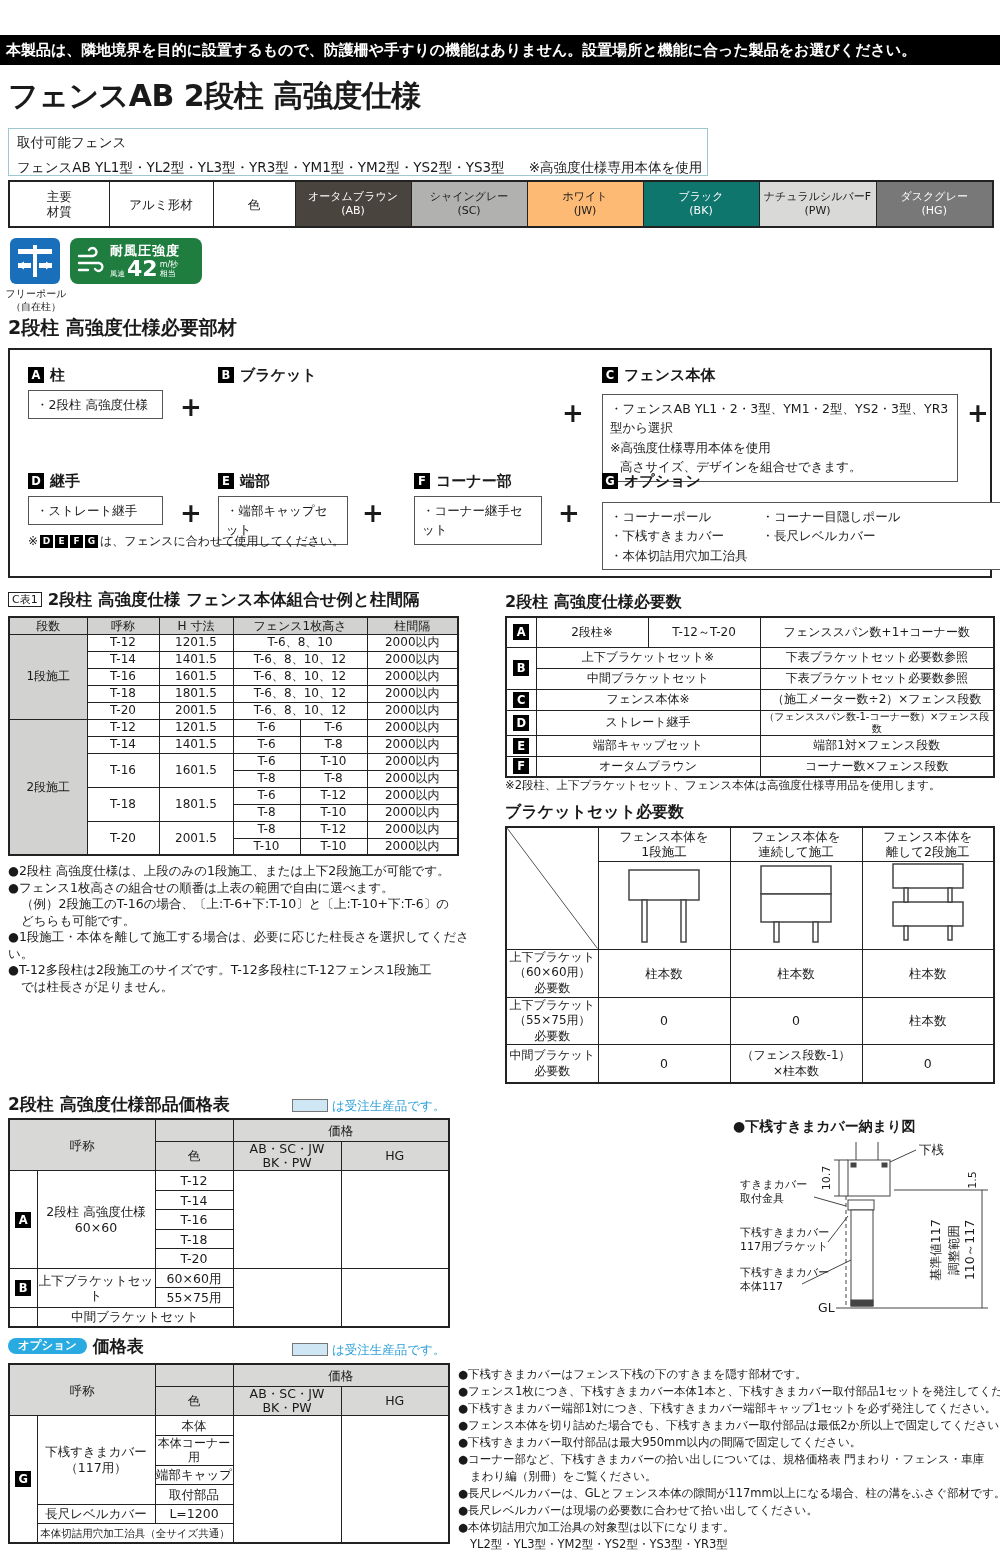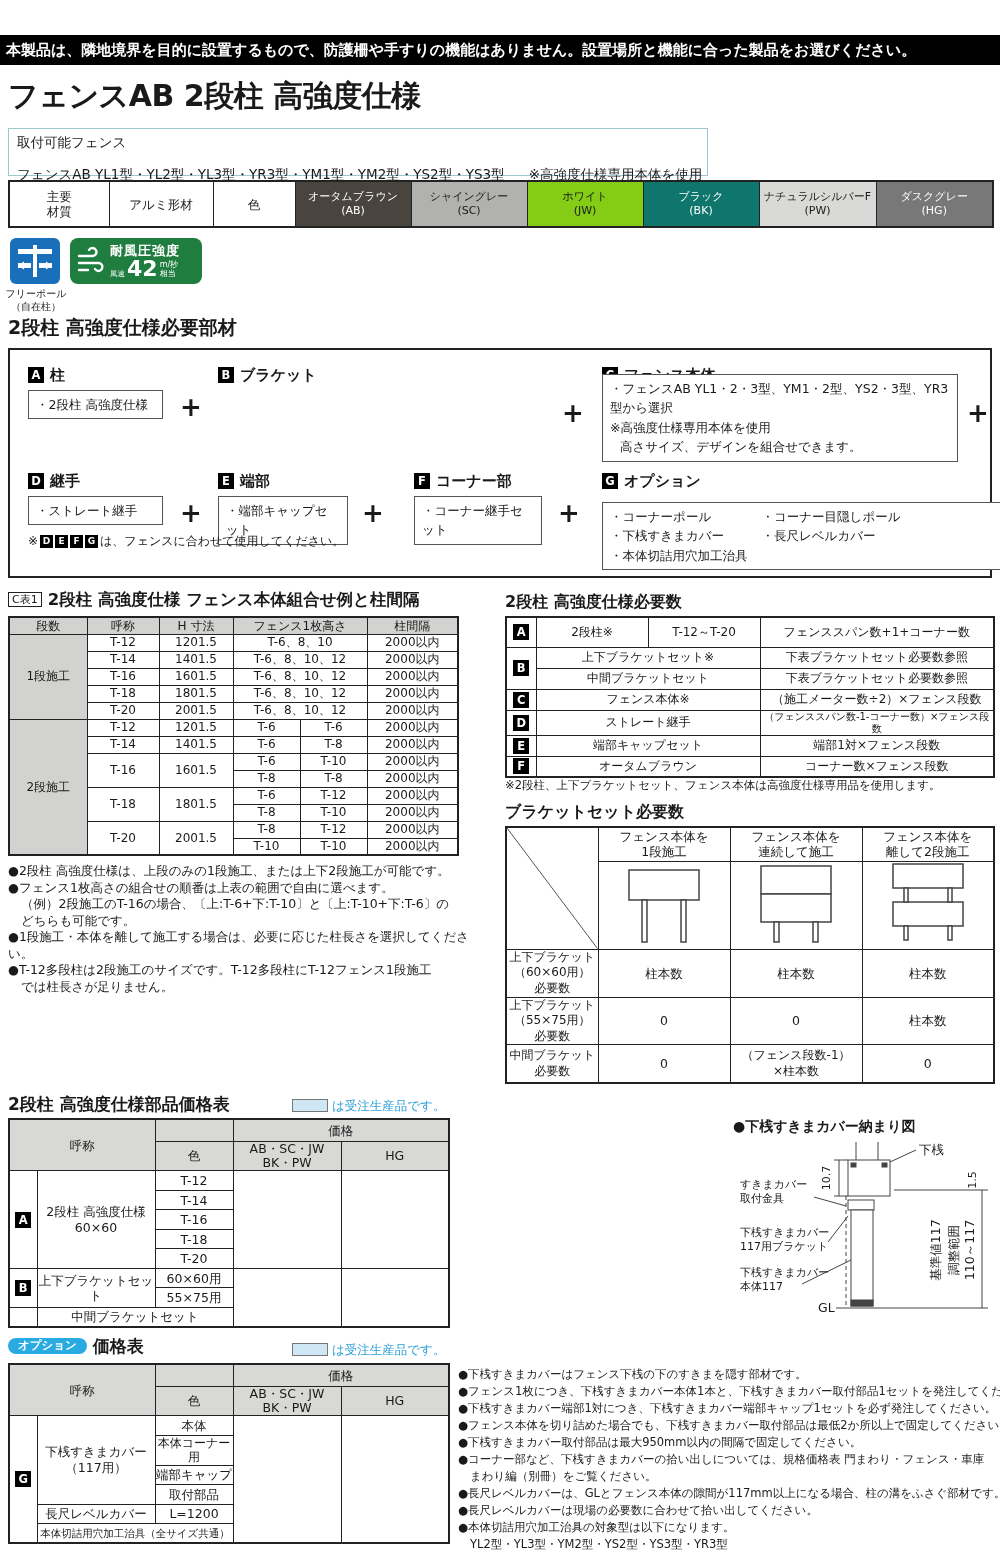--- a/index.html
+++ b/index.html
@@ -5,21 +5,21 @@
 *{margin:0;padding:0;box-sizing:border-box}
 body{width:1000px;height:1552px;position:relative;background:#fff;
   font-family:"DejaVu Sans","Liberation Sans",sans-serif;color:#1a1a1a;line-height:1.2;overflow:hidden}
 .abs{position:absolute}
 
 .notice{left:0;top:35px;width:1000px;height:30px;background:#000;color:#fff;
   font-size:15px;font-weight:bold;line-height:30px;padding-left:6px;white-space:nowrap}
 .title{left:8px;top:78px;font-size:30px;font-weight:bold;letter-spacing:-0.5px}
 
 .compat{left:8px;top:128px;width:700px;height:48px;border:1px solid #9ec8d0;padding:5px 8px;font-size:13.5px}
-.compat .l2{display:flex;gap:24px;margin-top:16px;white-space:nowrap}
+.compat .l2{display:flex;gap:24px;margin-top:9px;white-space:nowrap}
 
 table.tbl{border-collapse:collapse;table-layout:fixed;border:2px solid #222}
 table.tbl td{border:1px solid #222;text-align:center;vertical-align:middle;overflow:hidden;padding:0}
 .mat{left:8px;top:180px;width:984px;height:46px;font-size:12.5px}
 .mat td{height:46px}
 .mat .sw{font-size:11px;line-height:1.3}
 
 .fp-icon{left:10px;top:238px;width:50px;height:46px;background:#1a6fba;border-radius:6px;display:flex;align-items:center;justify-content:center}
 .fp-label{left:0;top:288px;width:72px;text-align:center;font-size:10px;line-height:1.25}
 .wind{left:70px;top:238px;width:132px;height:46px;background:#1e7d3f;border-radius:8px;color:#fff;
@@ -109,21 +109,21 @@
       <col style="width:117px">
       <col style="width:117px">
     </colgroup>
   <tbody>
       <tr>
     <td><span>主要</span><br><span>材質</span></td>
     <td>アルミ形材</td>
     <td>色</td>
     <td class="sw" style="background:#49443e;color:#ffffff"><span>オータムブラウン</span><br><span>(AB)</span></td>
     <td class="sw" style="background:#b1b1af;color:#1a1a1a"><span>シャイングレー</span><br><span>(SC)</span></td>
-    <td class="sw" style="background:#84cc16;color:#1a1a1a"><span>ホワイト</span><br><span>(JW)</span></td>
+    <td class="sw" style="background:#fdba74;color:#1a1a1a"><span>ホワイト</span><br><span>(JW)</span></td>
     <td class="sw" style="background:#0f766e;color:#ffffff"><span>ブラック</span><br><span>(BK)</span></td>
     <td class="sw" style="background:#d9d9d7;color:#1a1a1a"><span>ナチュラルシルバーF</span><br><span>(PW)</span></td>
     <td class="sw" style="background:#787878;color:#ffffff"><span>ダスクグレー</span><br><span>(HG)</span></td>
   </tr>
 </tbody>
   </table>
 
 <div class="abs fp-icon">
   <svg width="38" height="36" viewBox="0 0 38 36">
     <rect x="17" y="2" width="4" height="32" fill="#fff"></rect>
@@ -169,21 +169,21 @@
   <div class="abs phead" style="left:208px;top:16px">
     <span class="ltr">B</span>
       <span>ブラケット</span>
     </div>
   <div class="abs plus" style="left:552px;top:48px">+</div>
 
   <div class="abs phead" style="left:592px;top:16px">
     <span class="ltr">C</span>
       <span>フェンス本体</span>
     </div>
-  <div class="abs pbox tiny" style="left:592px;top:24px;width:356px">
+  <div class="abs pbox tiny" style="left:592px;top:44px;width:356px">
     <span>・フェンスAB YL1・2・3型、YM1・2型、YS2・3型、YR3型から選択</span><br><span>※高強度仕様専用本体を使用</span><br><span style="padding-left:10px">高さサイズ、デザインを組合せできます。</span></div>
   <div class="abs plus" style="left:957px;top:48px">+</div>
 
   <div class="abs phead" style="left:18px;top:122px">
     <span class="ltr">D</span>
       <span>継手</span>
     </div>
   <div class="abs pbox" style="left:18px;top:146px;width:135px"><span>・ストレート継手</span></div>
   <div class="abs plus" style="left:170px;top:148px">+</div>
 

